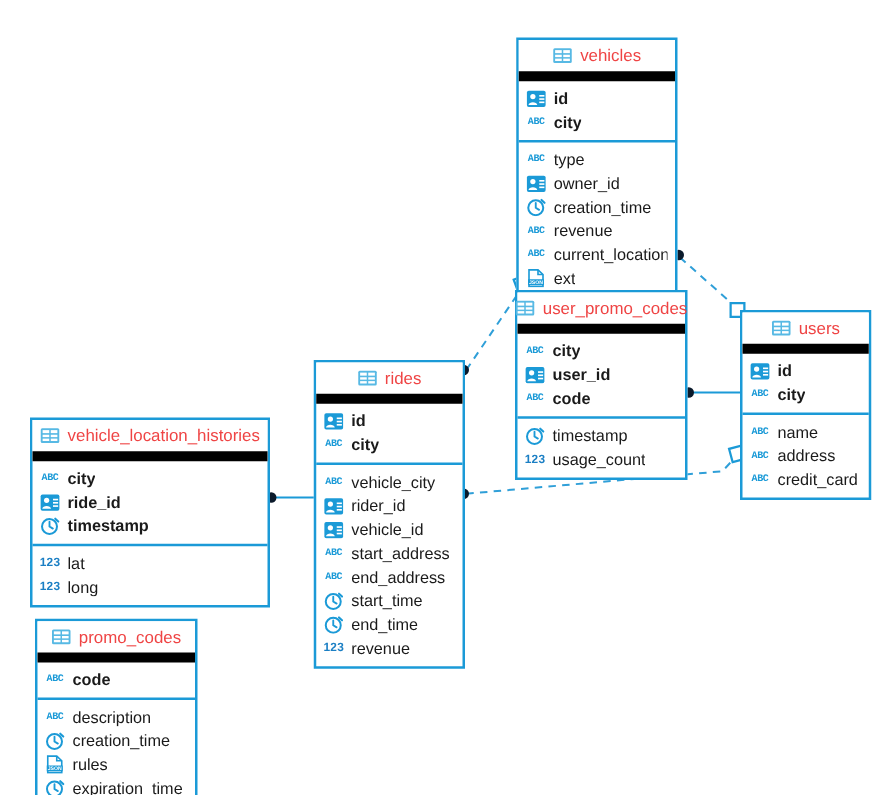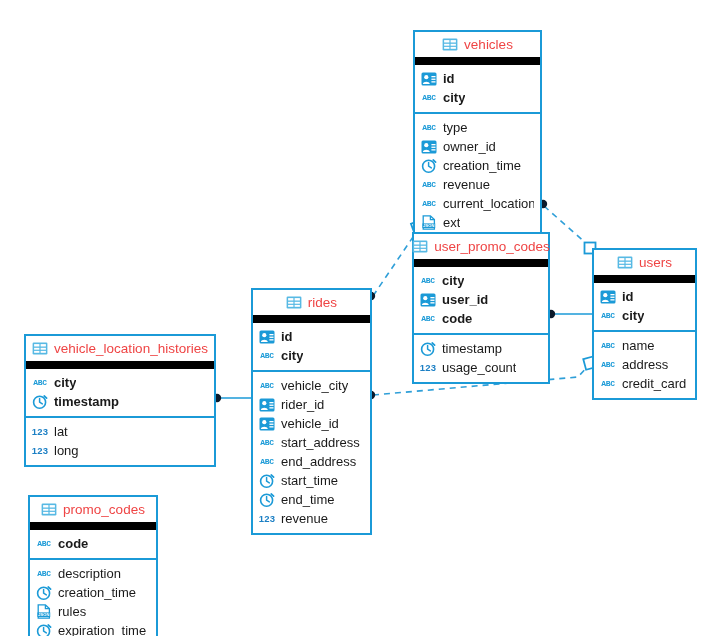--- a/index.html
+++ b/index.html
@@ -393,20 +393,33 @@
           </span>
           <span>vehicle_location_histories</span>
         </div>
         <div class="t-section">
           <div class="t-row pk">
             <span class="ic ic-abc">ABC</span>
             <span class="lbl">city</span>
           </div>
           <div class="t-row pk">
             <span class="ic">
+              <svg width="16" height="14" viewBox="0 0 16 14">
+                <rect x="0.5" y="0.5" width="15" height="13" rx="1.5" fill="#1b9ad7"></rect>
+                <circle cx="5.3" cy="5.2" r="2.1" fill="#ffffff"></circle>
+                <path d="M1.8 12 C2.2 9.1 8.4 9.1 8.8 12 Z" fill="#ffffff"></path>
+                <rect x="10.4" y="4.0" width="4.1" height="1.3" fill="#ffffff"></rect>
+                <rect x="10.4" y="6.6" width="4.1" height="1.3" fill="#ffffff"></rect>
+                <rect x="10.4" y="9.2" width="4.1" height="1.3" fill="#ffffff"></rect>
+              </svg>
+            </span>
+            <span class="lbl">ride_id</span>
+          </div>
+          <div class="t-row pk">
+            <span class="ic">
               <svg width="16" height="15" viewBox="0 0 16 15">
                 <circle cx="7.6" cy="8.2" r="6" fill="none" stroke="#1b9ad7" stroke-width="1.6"></circle>
                 <path d="M7.6 4.4 L7.6 8.2 L10.3 9.9" fill="none" stroke="#1b9ad7" stroke-width="1.5" stroke-linecap="round"></path>
                 <path d="M12.2 2.0 L14.6 4.2" stroke="#1b9ad7" stroke-width="1.7" stroke-linecap="round"></path>
               </svg>
             </span>
             <span class="lbl">timestamp</span>
           </div>
         </div>
         <div class="t-section">

